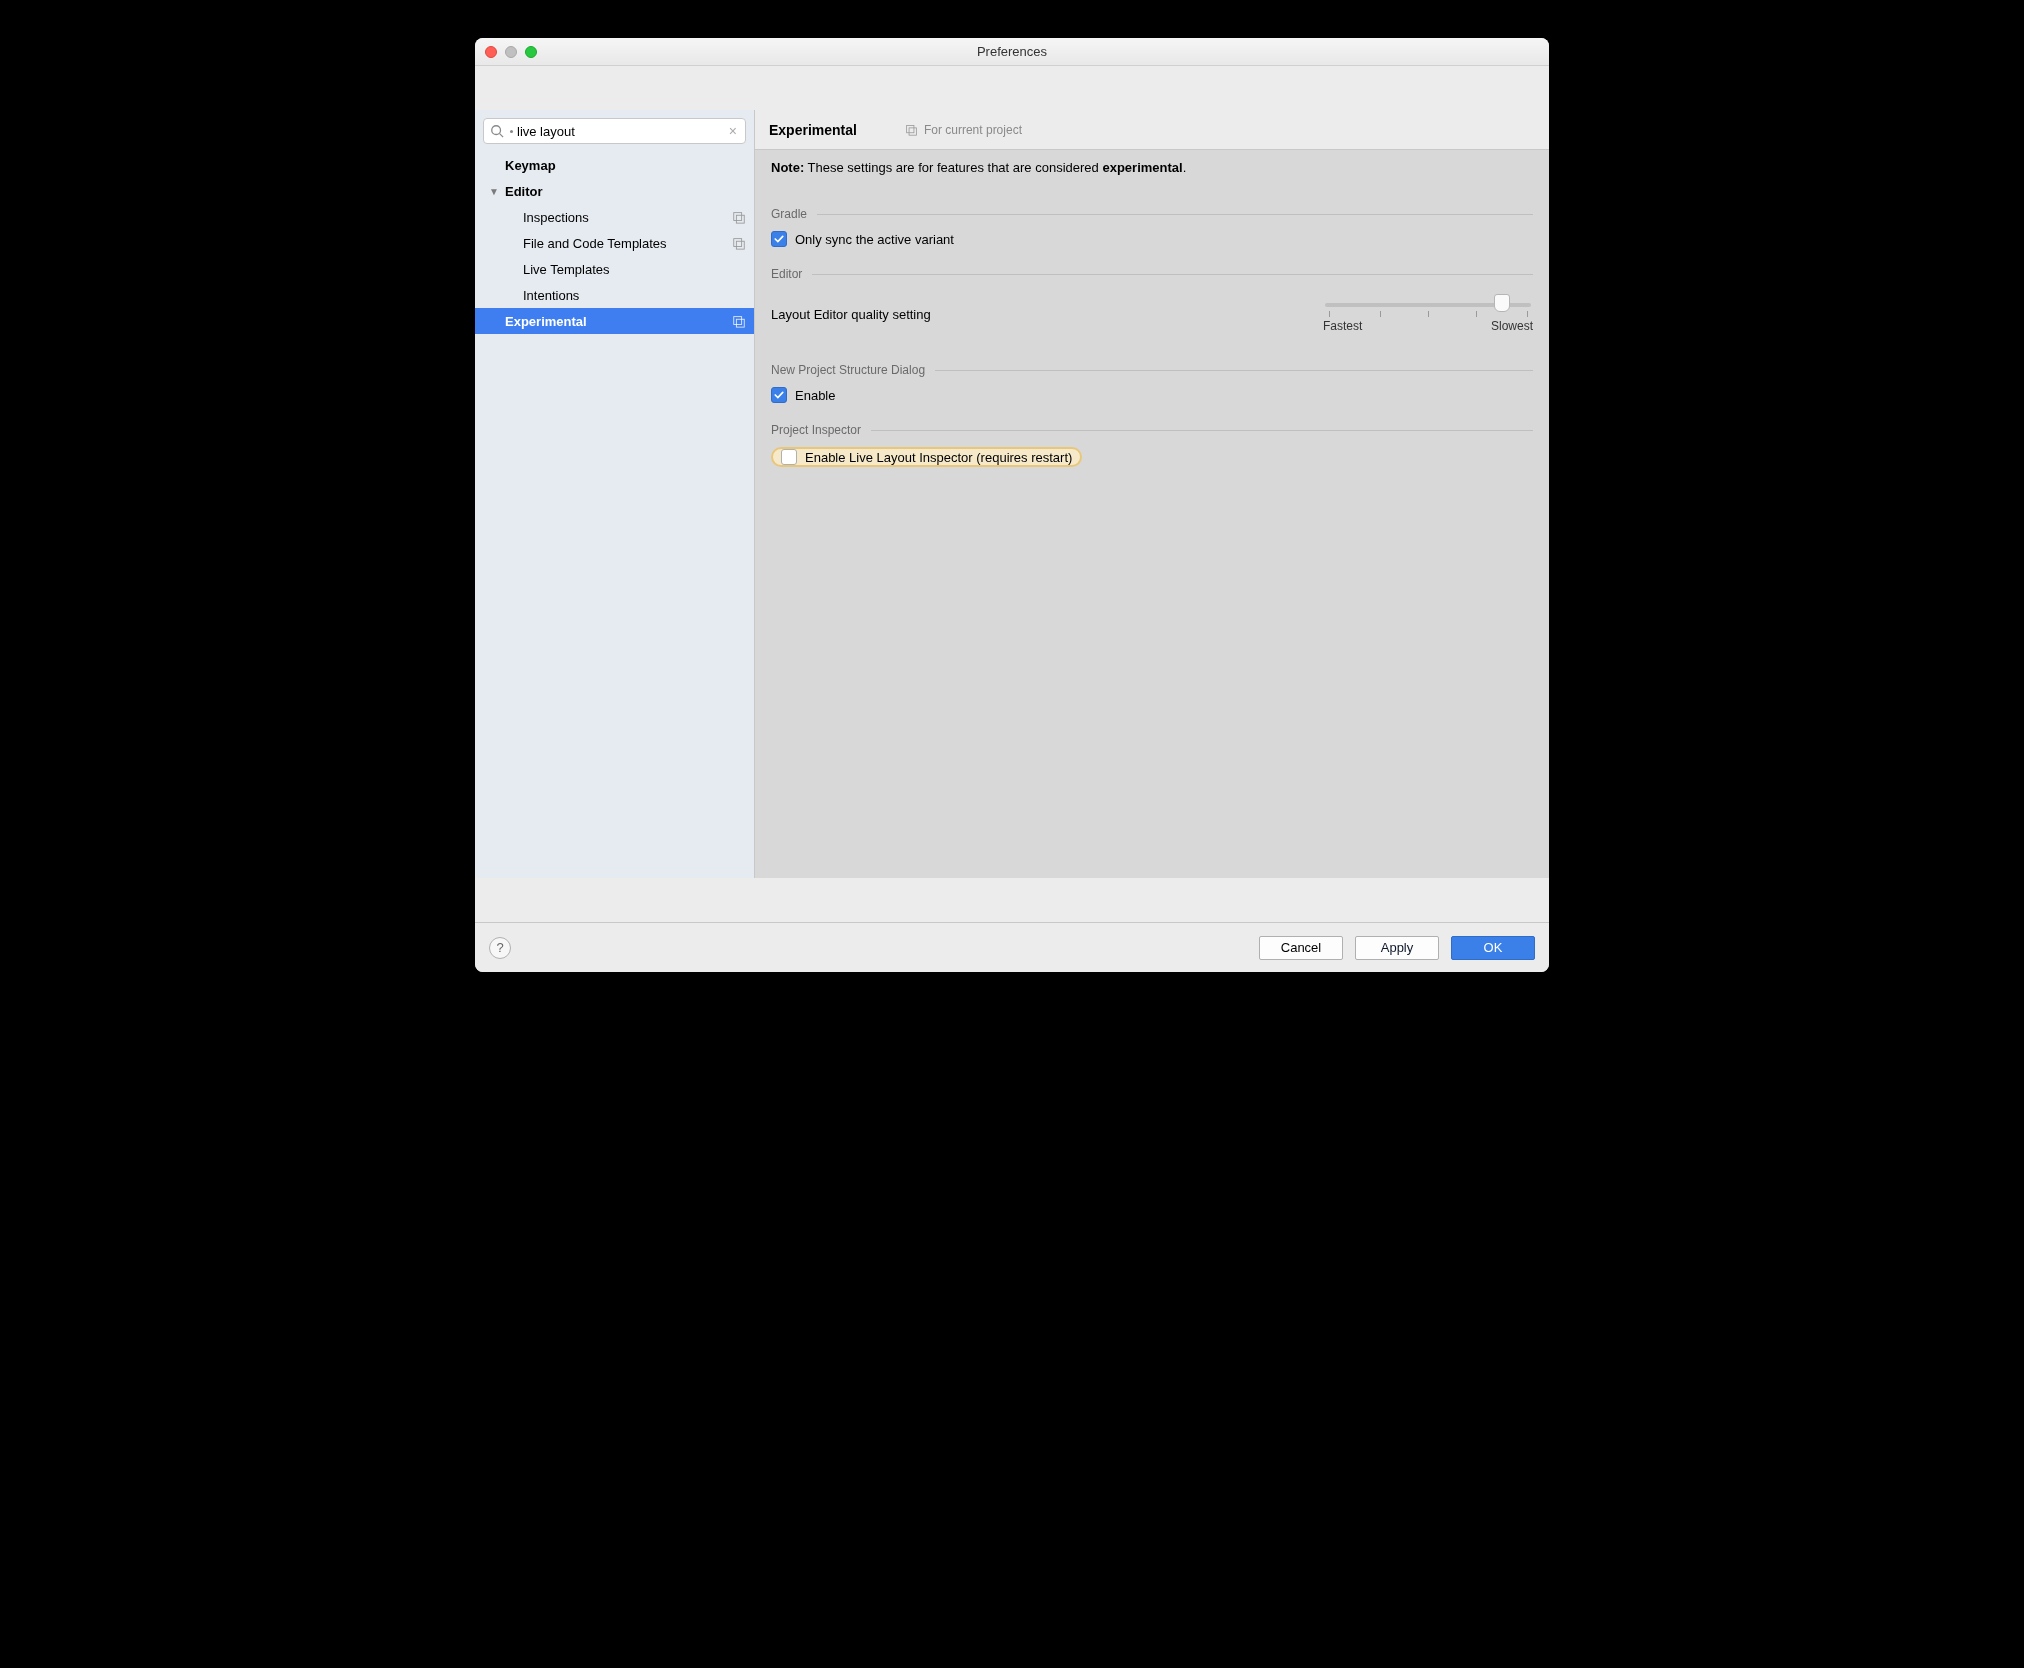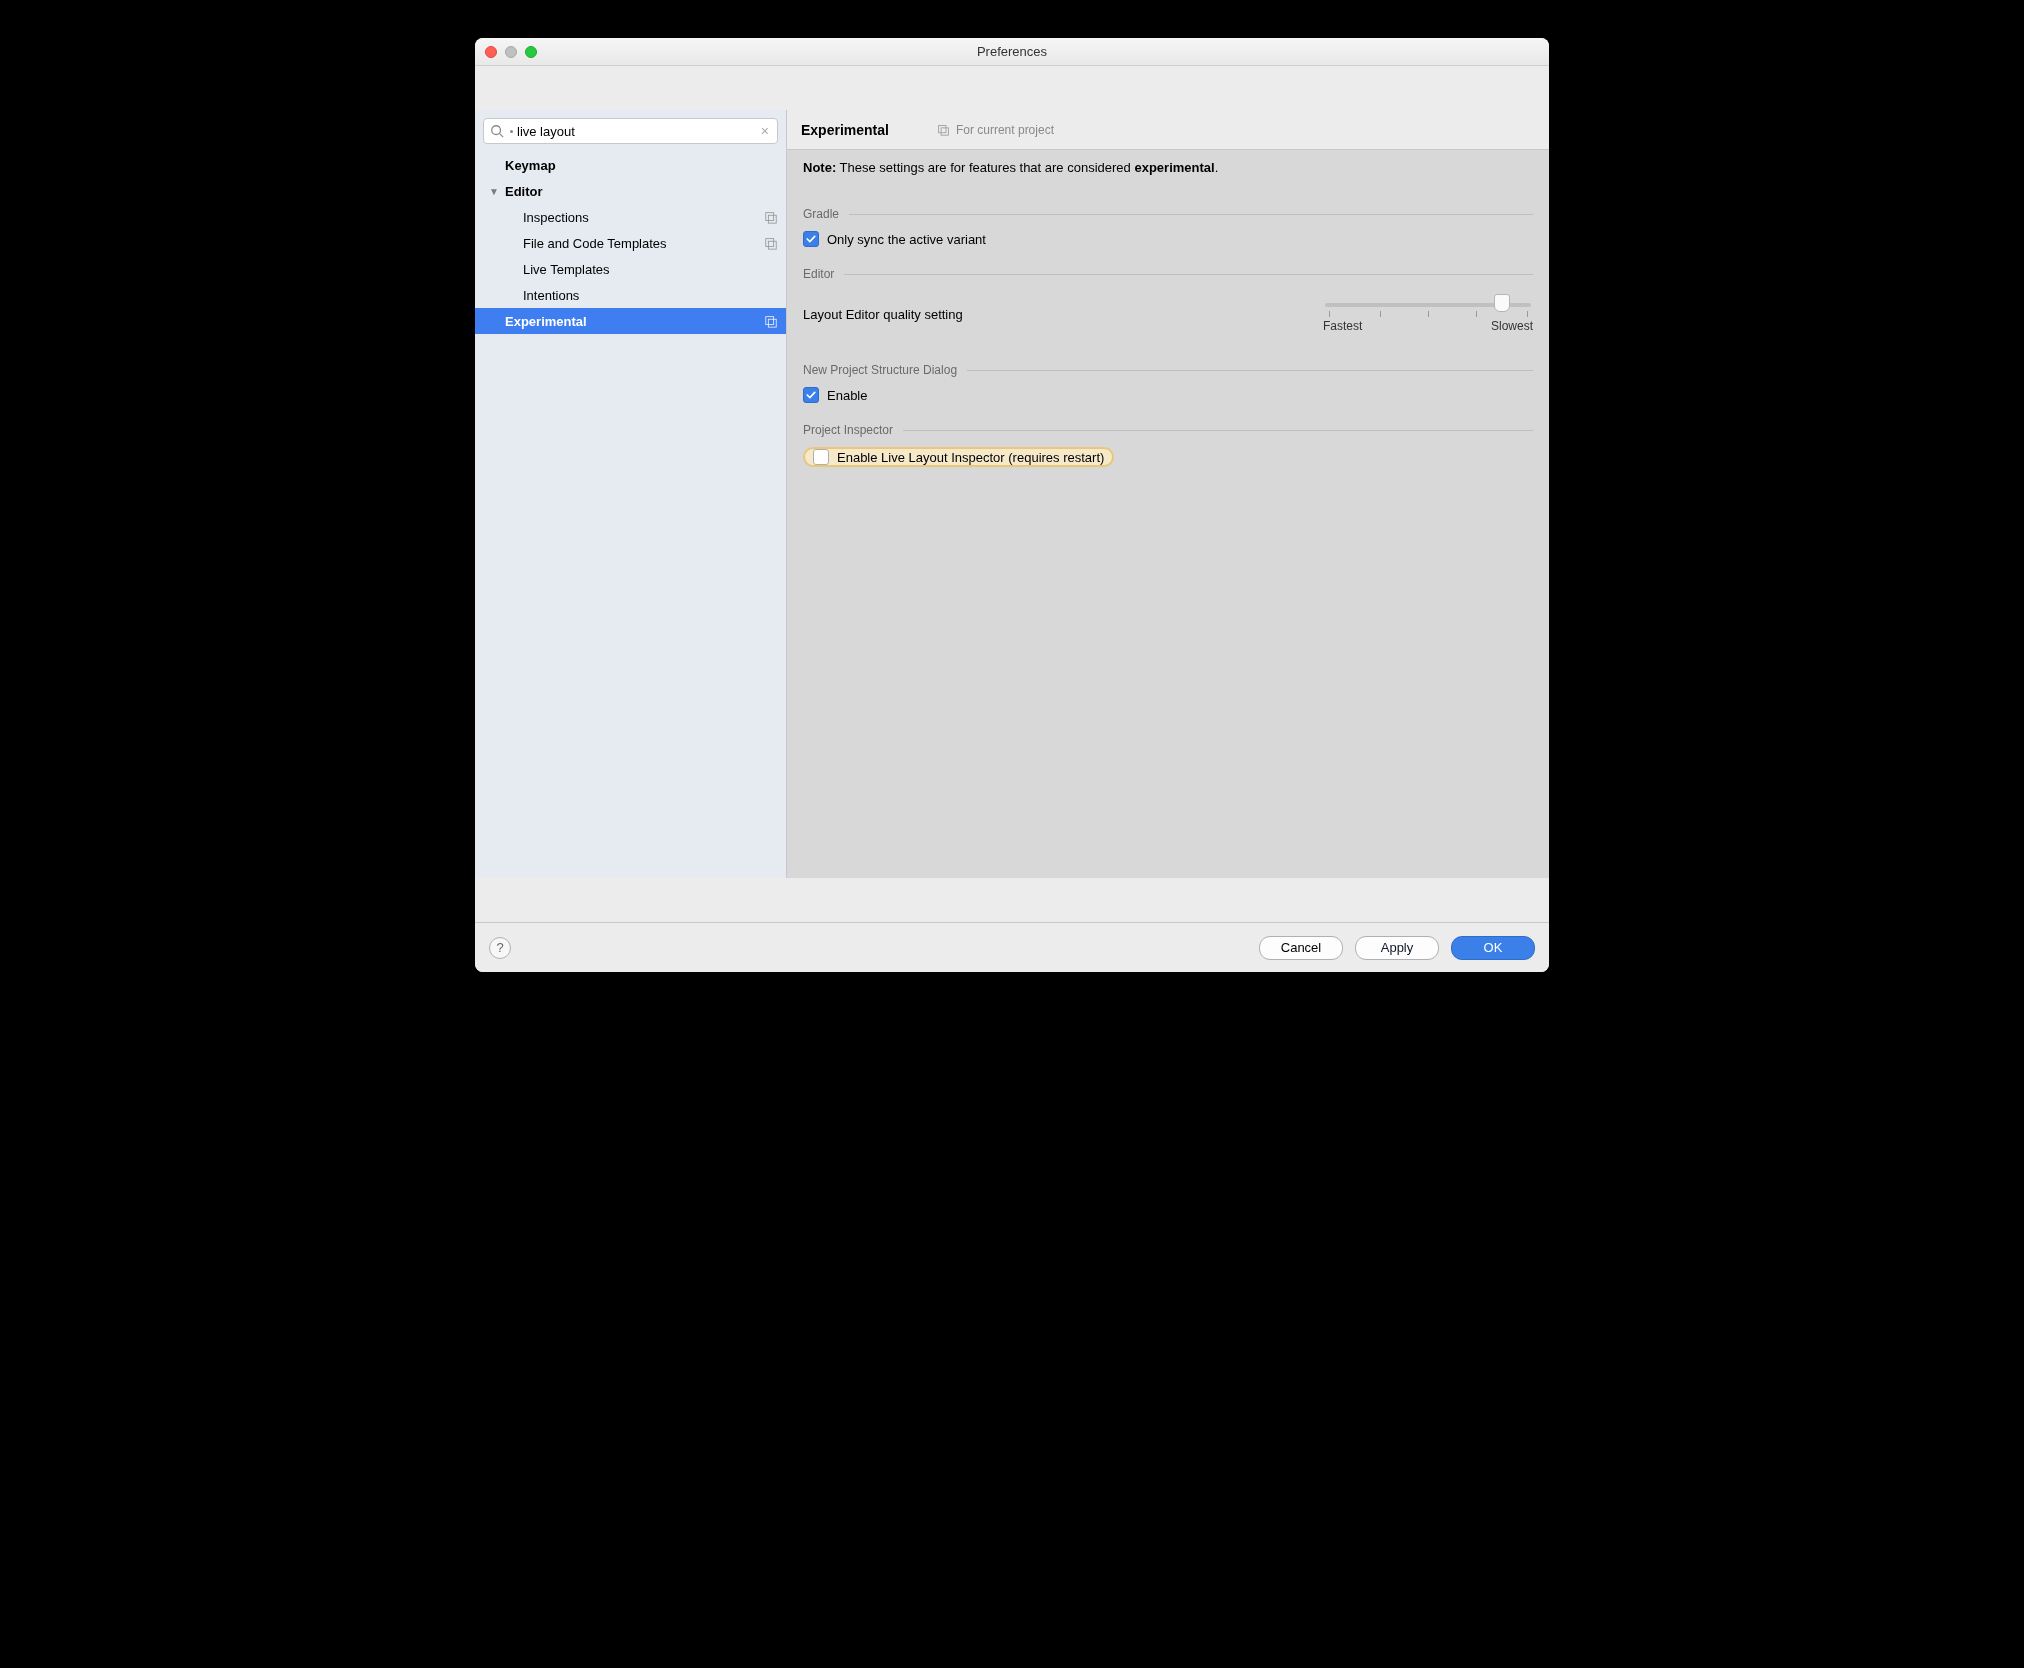--- a/index.html
+++ b/index.html
@@ -50,21 +50,21 @@
       text-align: center;
       font-size: 13px;
       color: #333;
       pointer-events: none;
     }
     .body {
       display: flex;
       height: 768px;
     }
     .sidebar {
-      width: 312px;
+      width: 280px;
       background: #e6ebf1;
       border-right: 1px solid #c8c8c8;
       display: flex;
       flex-direction: column;
     }
     .search-wrap {
       padding: 8px;
     }
     .search {
       position: relative;
@@ -290,21 +290,21 @@
       cursor: pointer;
     }
     .footer-right {
       margin-left: auto;
       display: flex;
       gap: 12px;
     }
     .btn {
       min-width: 84px;
       height: 24px;
-      border-radius: 11px;
+      border-radius: 2px;
       border: 1px solid #b0b0b0;
       background: #fdfdfd;
       font-size: 13px;
       cursor: pointer;
     }
     .btn.disabled { color: #0f172a; cursor: default; }
     .btn.primary {
       background: #3a80e8;
       border-color: #2f6dc9;
       color: #fff;

